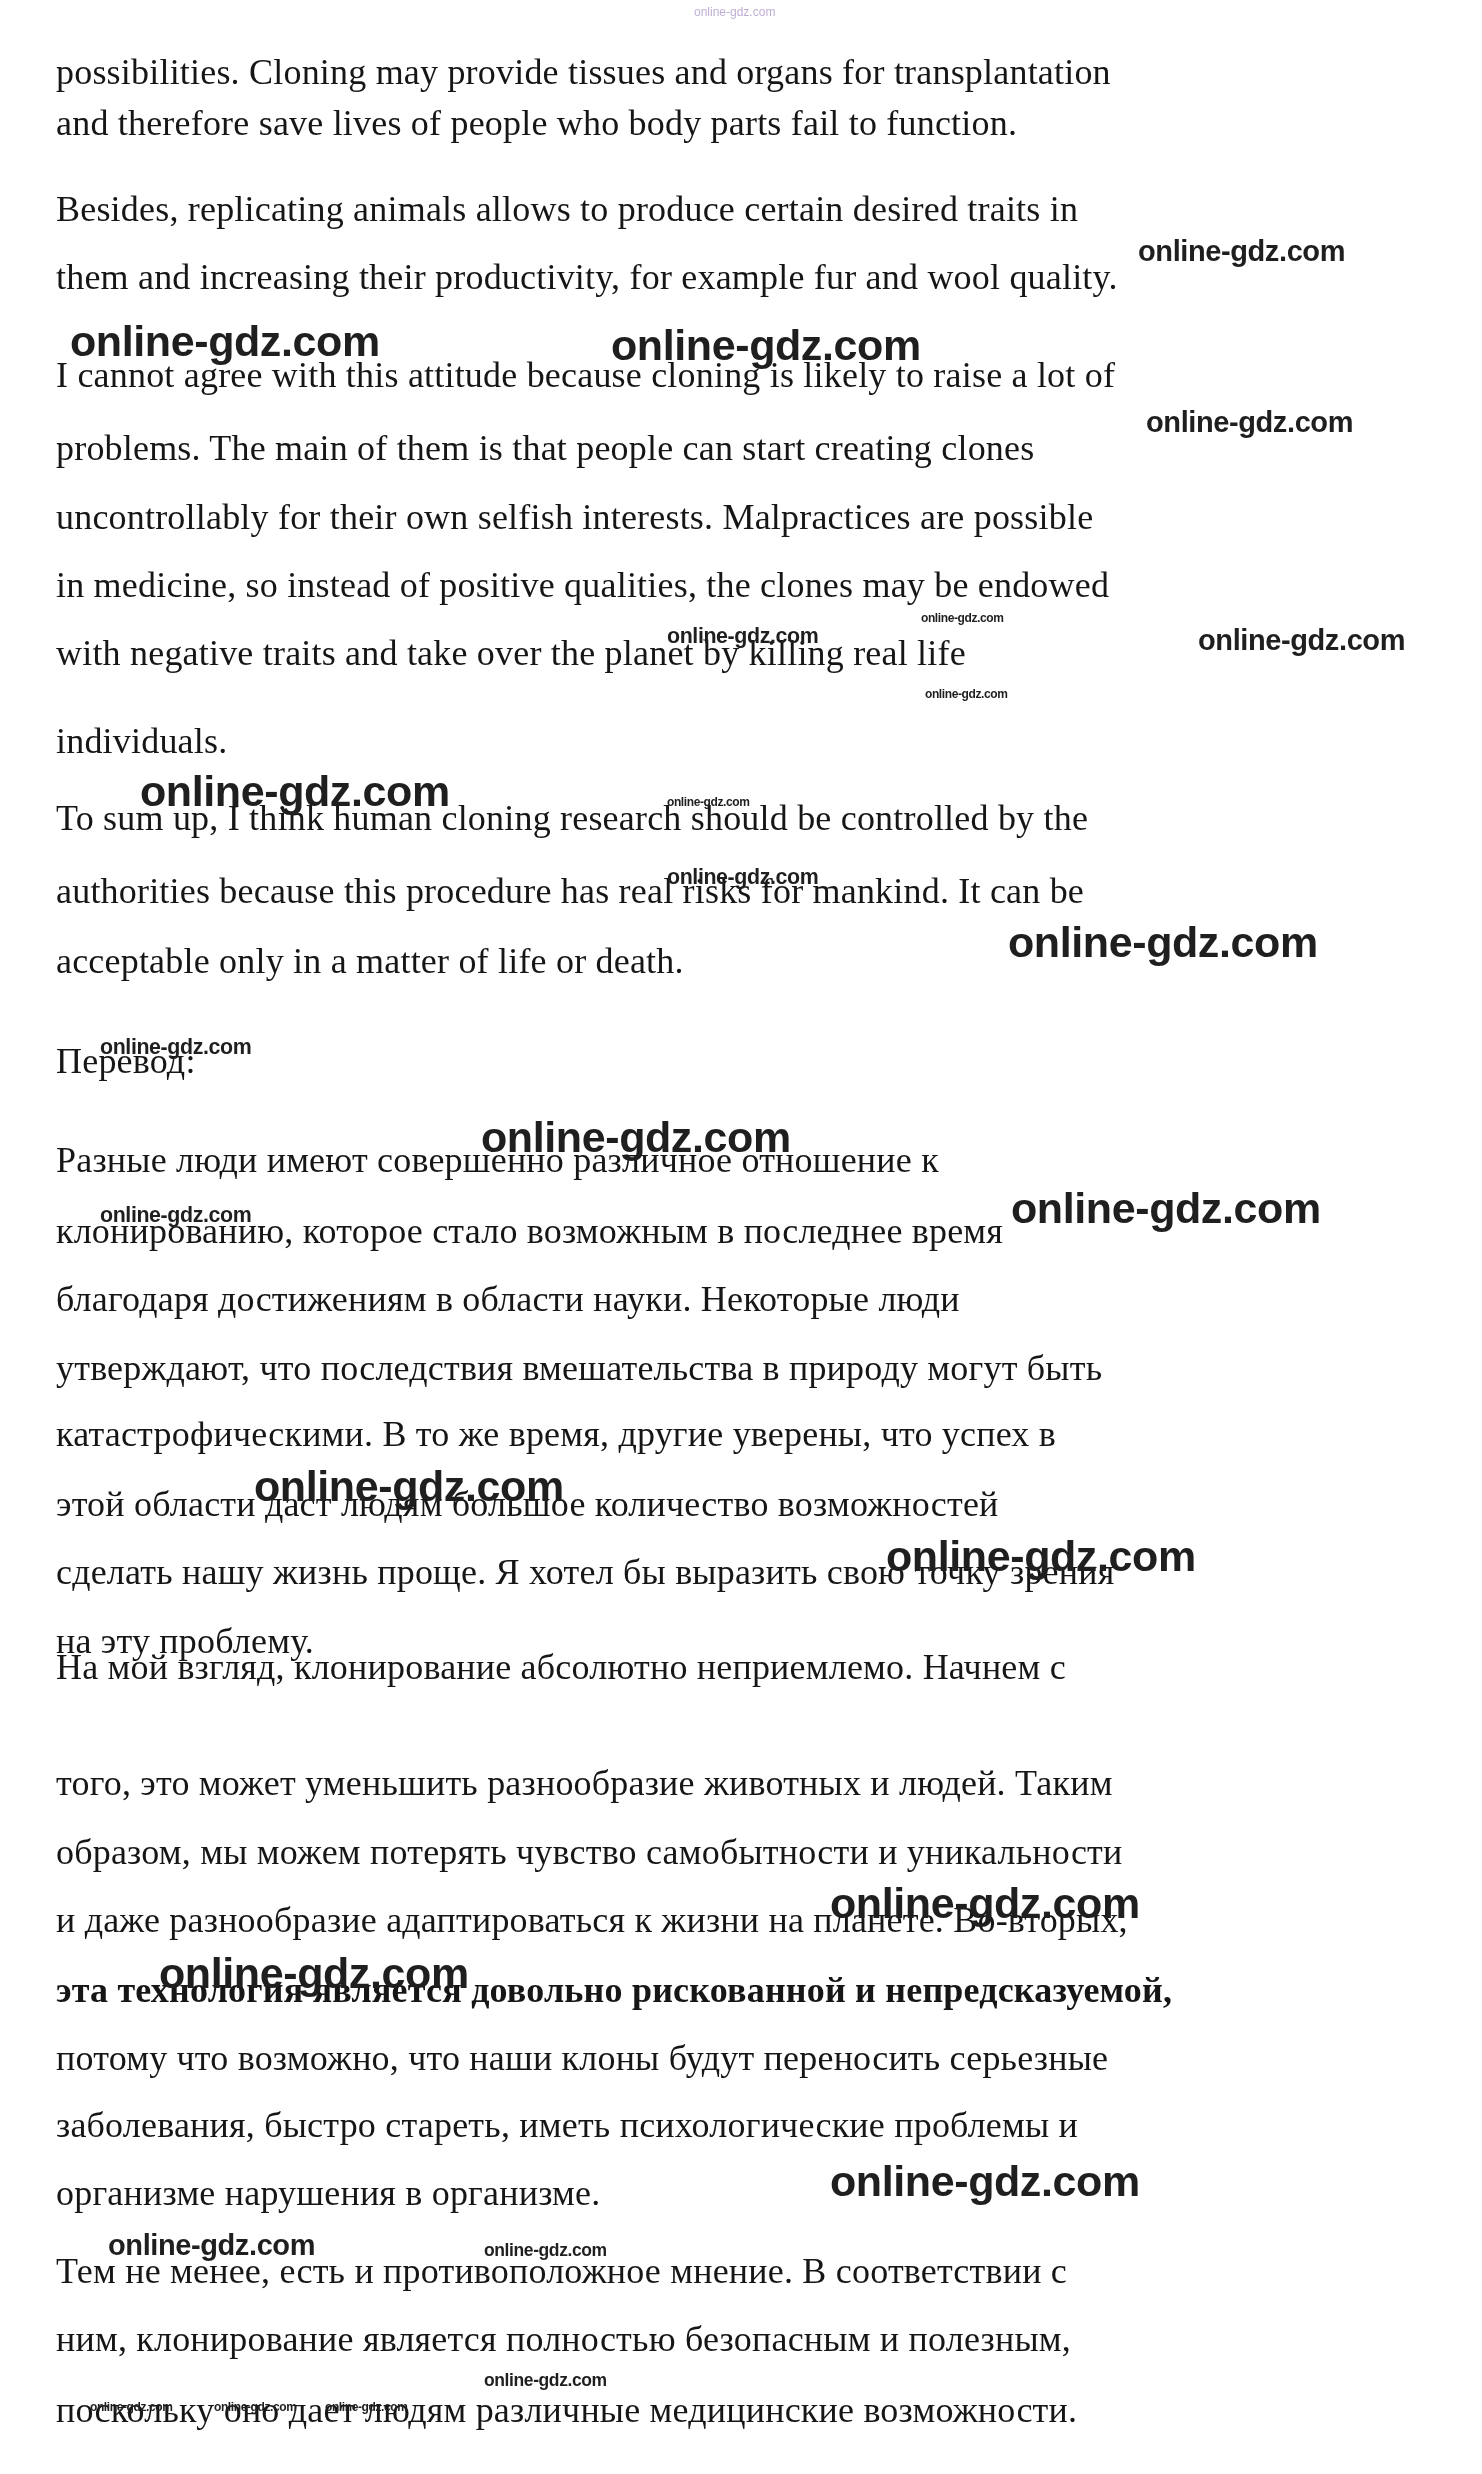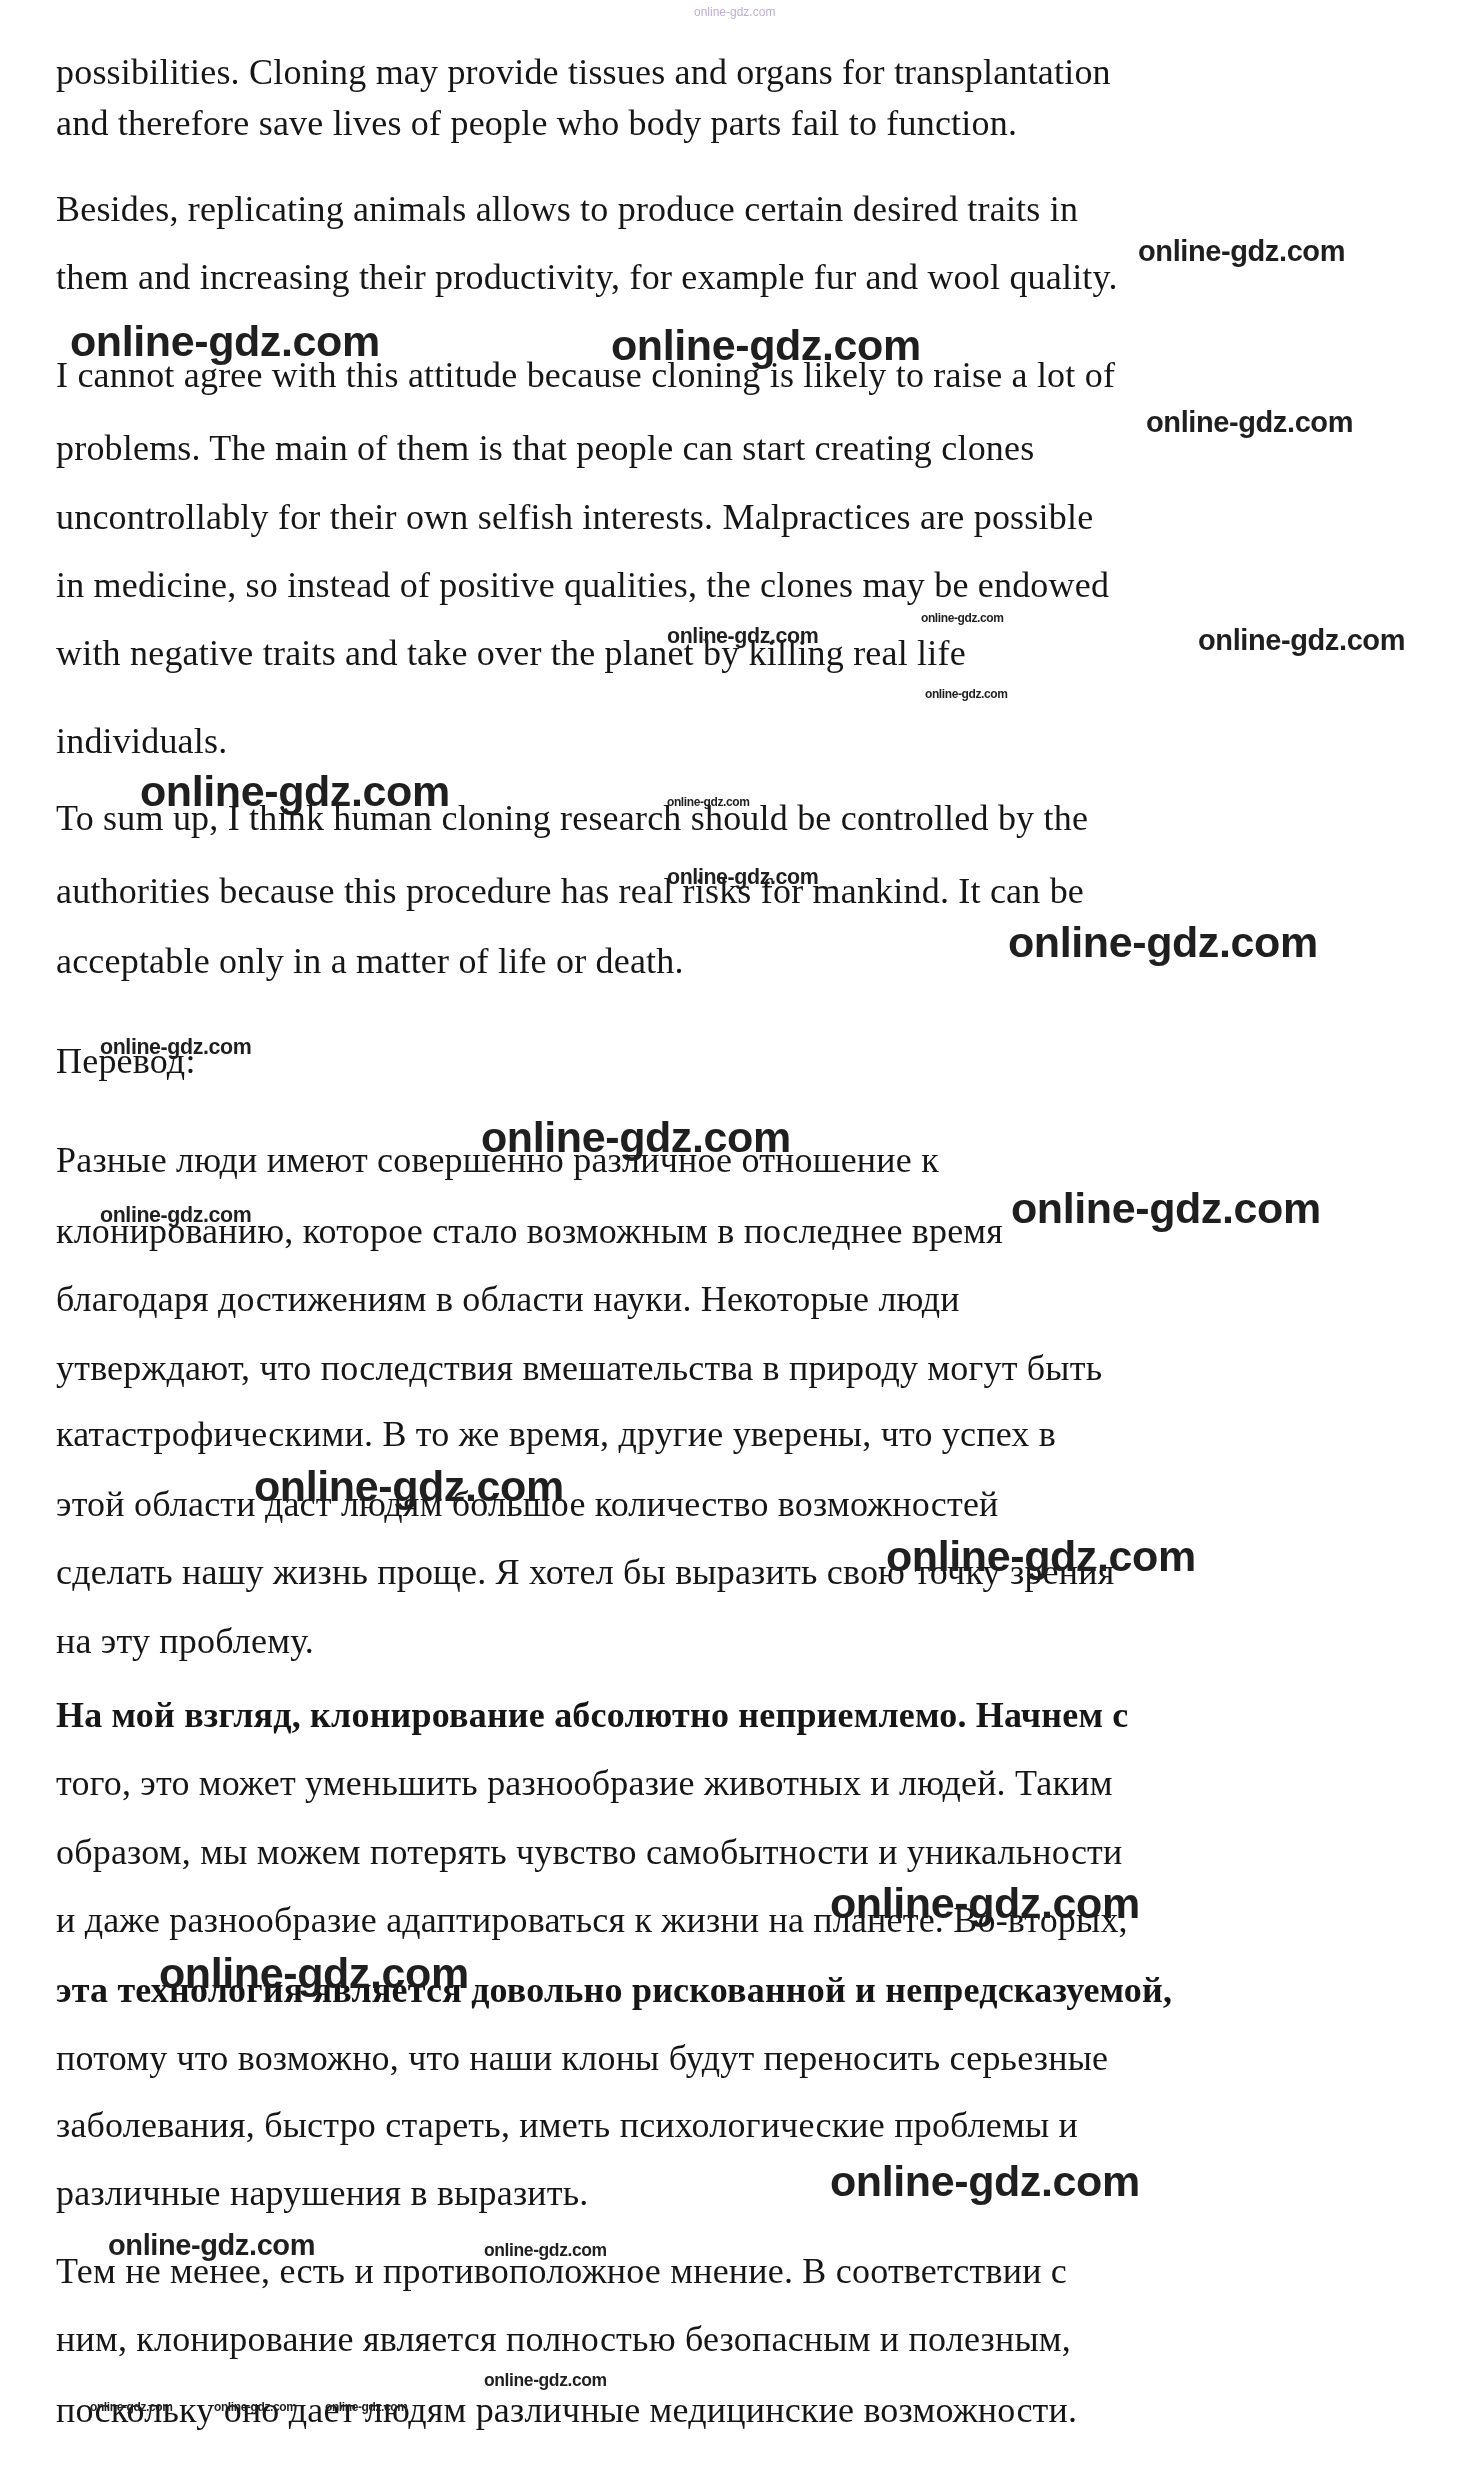--- a/index.html
+++ b/index.html
@@ -59,28 +59,28 @@
       <div class="text-line" style="top: 938px;">acceptable only in a matter of life or death.</div>
       <div class="text-line" style="top: 1038px;">Перевод:</div>
       <div class="text-line" style="top: 1137px;">Разные люди имеют совершенно различное отношение к</div>
       <div class="text-line" style="top: 1208px;">клонированию, которое стало возможным в последнее время</div>
       <div class="text-line" style="top: 1276px;">благодаря достижениям в области науки. Некоторые люди</div>
       <div class="text-line" style="top: 1345px;">утверждают, что последствия вмешательства в природу могут быть</div>
       <div class="text-line" style="top: 1411px;">катастрофическими. В то же время, другие уверены, что успех в</div>
       <div class="text-line" style="top: 1481px;">этой области даст людям большое количество возможностей</div>
       <div class="text-line" style="top: 1549px;">сделать нашу жизнь проще. Я хотел бы выразить свою точку зрения</div>
       <div class="text-line" style="top: 1618px;">на эту проблему.</div>
-      <div class="text-line" style="top: 1692px; font-weight: bold;">На мой взгляд, клонирование абсолютно неприемлемо. Начнем с</div>
+      <div class="text-line" style="top: 1644px;">На мой взгляд, клонирование абсолютно неприемлемо. Начнем с</div>
       <div class="text-line" style="top: 1760px;">того, это может уменьшить разнообразие животных и людей. Таким</div>
       <div class="text-line" style="top: 1829px;">образом, мы можем потерять чувство самобытности и уникальности</div>
       <div class="text-line" style="top: 1897px;">и даже разнообразие адаптироваться к жизни на планете. Во-вторых,</div>
       <div class="text-line" style="top: 1967px; font-weight: bold;">эта технология является довольно рискованной и непредсказуемой,</div>
       <div class="text-line" style="top: 2035px;">потому что возможно, что наши клоны будут переносить серьезные</div>
       <div class="text-line" style="top: 2102px;">заболевания, быстро стареть, иметь психологические проблемы и</div>
-      <div class="text-line" style="top: 2170px;">различные нарушения в выразить.</div>
+      <div class="text-line" style="top: 2170px;">организме нарушения в организме.</div>
       <div class="text-line" style="top: 2248px;">Тем не менее, есть и противоположное мнение. В соответствии с</div>
       <div class="text-line" style="top: 2316px;">ним, клонирование является полностью безопасным и полезным,</div>
       <div class="text-line" style="top: 2387px;">поскольку оно дает людям различные медицинские возможности.</div>
     </div>
   <div id="watermark-layer">
       <div class="watermark wm-top" style="left: 694px; top: 4.8px;">online-gdz.com</div>
       <div class="watermark wm-lg" style="left: 1138px; top: 235px;">online-gdz.com</div>
       <div class="watermark wm-xl" style="left: 70px; top: 317px;">online-gdz.com</div>
       <div class="watermark wm-xl" style="left: 611px; top: 321px;">online-gdz.com</div>
       <div class="watermark wm-lg" style="left: 1146px; top: 406px;">online-gdz.com</div>

